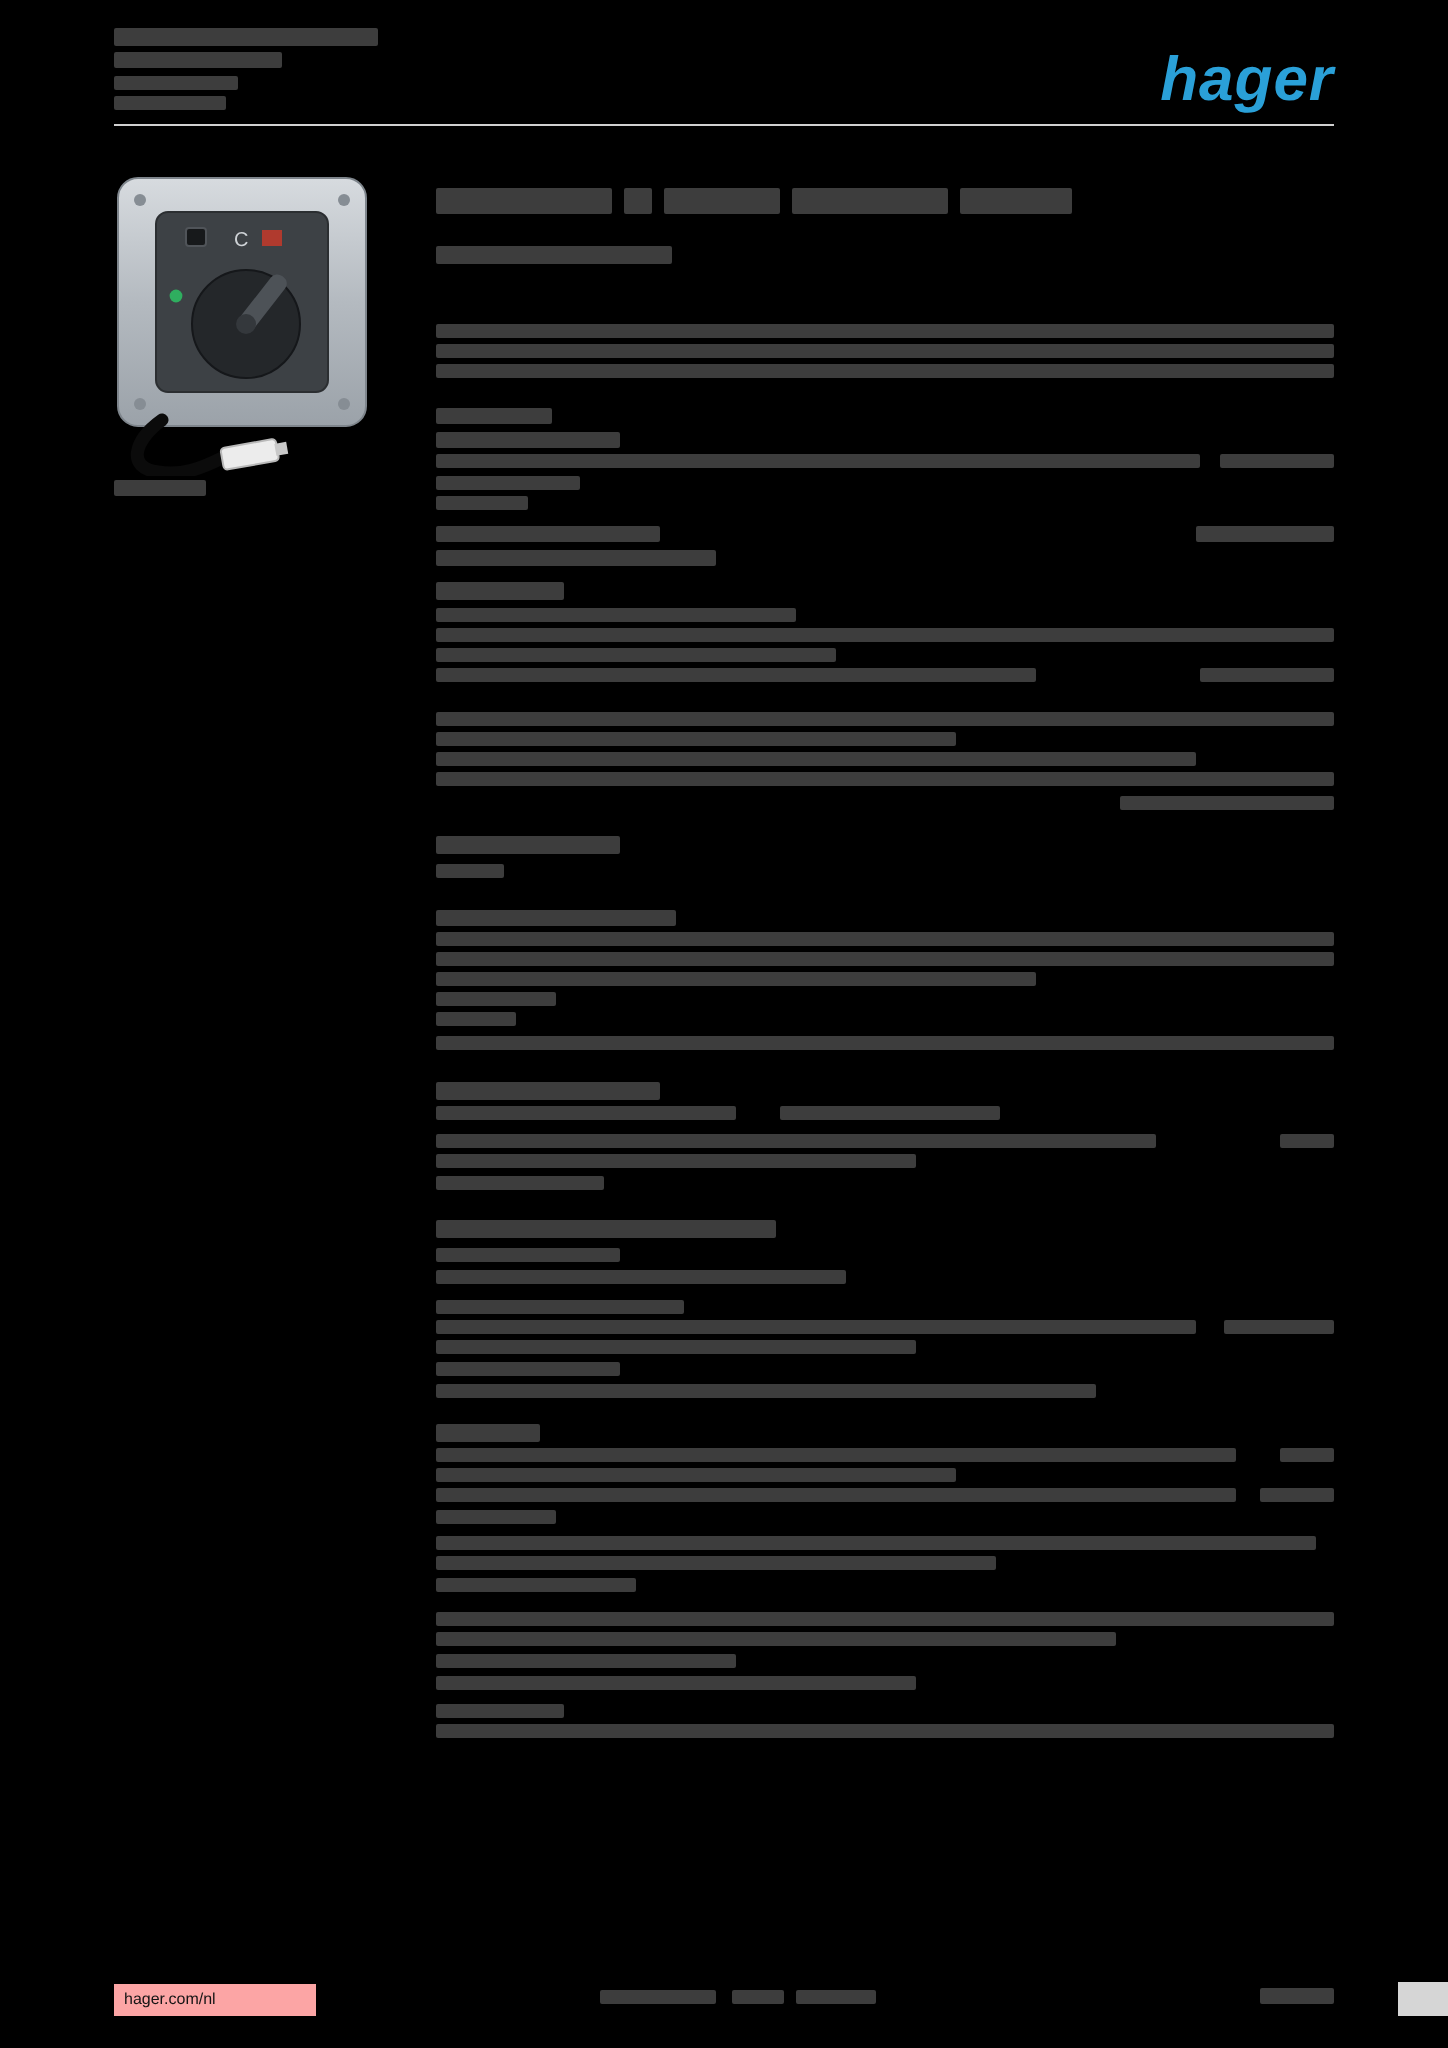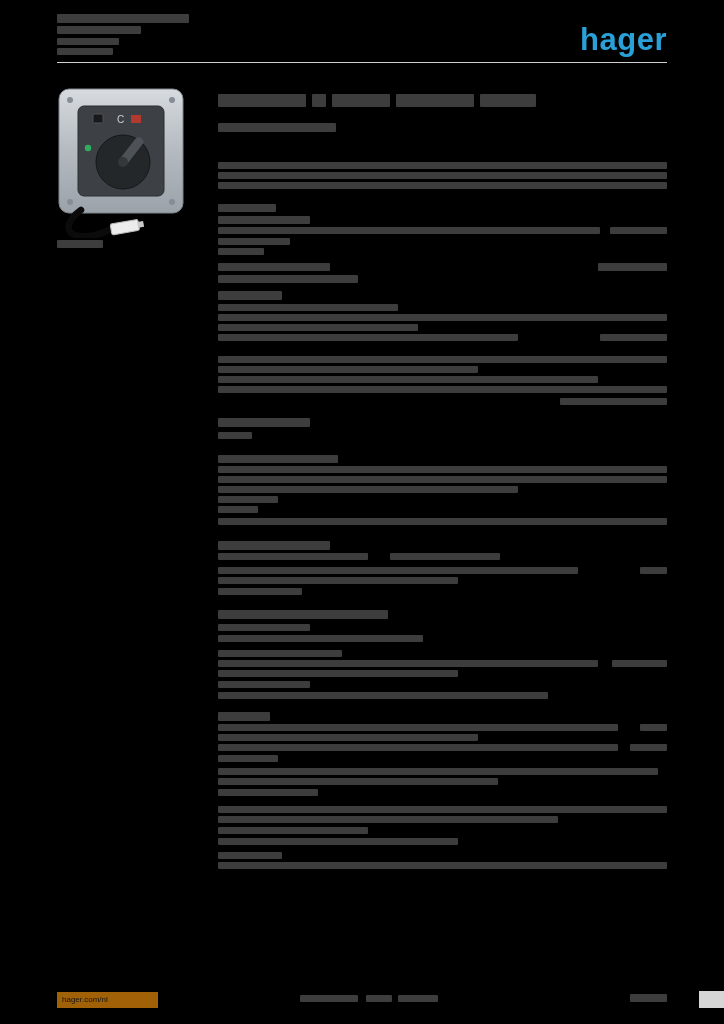--- a/index.html
+++ b/index.html
@@ -15,20 +15,21 @@
     position: absolute;
     border-radius: 1px;
     background: #3d3d3d;
   }
   #logo {
     position: absolute;
     top: 22px;
     right: 57px;
     font-size: 31px;
     font-weight: bold;
+    font-style: italic;
     letter-spacing: 0.5px;
     color: #2aa0d8;
   }
   #header-divider {
     position: absolute;
     left: 57px;
     top: 62px;
     width: 610px;
     height: 1px;
     background: #d0d0d0;
@@ -37,21 +38,21 @@
     position: absolute;
     left: 57px;
     top: 88px;
   }
   #footer-site {
     position: absolute;
     left: 57px;
     top: 992px;
     width: 101px;
     height: 16px;
-    background: #a16207;
+    background: #fca5a5;
     color: #141414;
     font-size: 8px;
     line-height: 16px;
     padding-left: 5px;
     box-sizing: border-box;
   }
   #corner-block {
     position: absolute;
     left: 699px;
     top: 991px;

